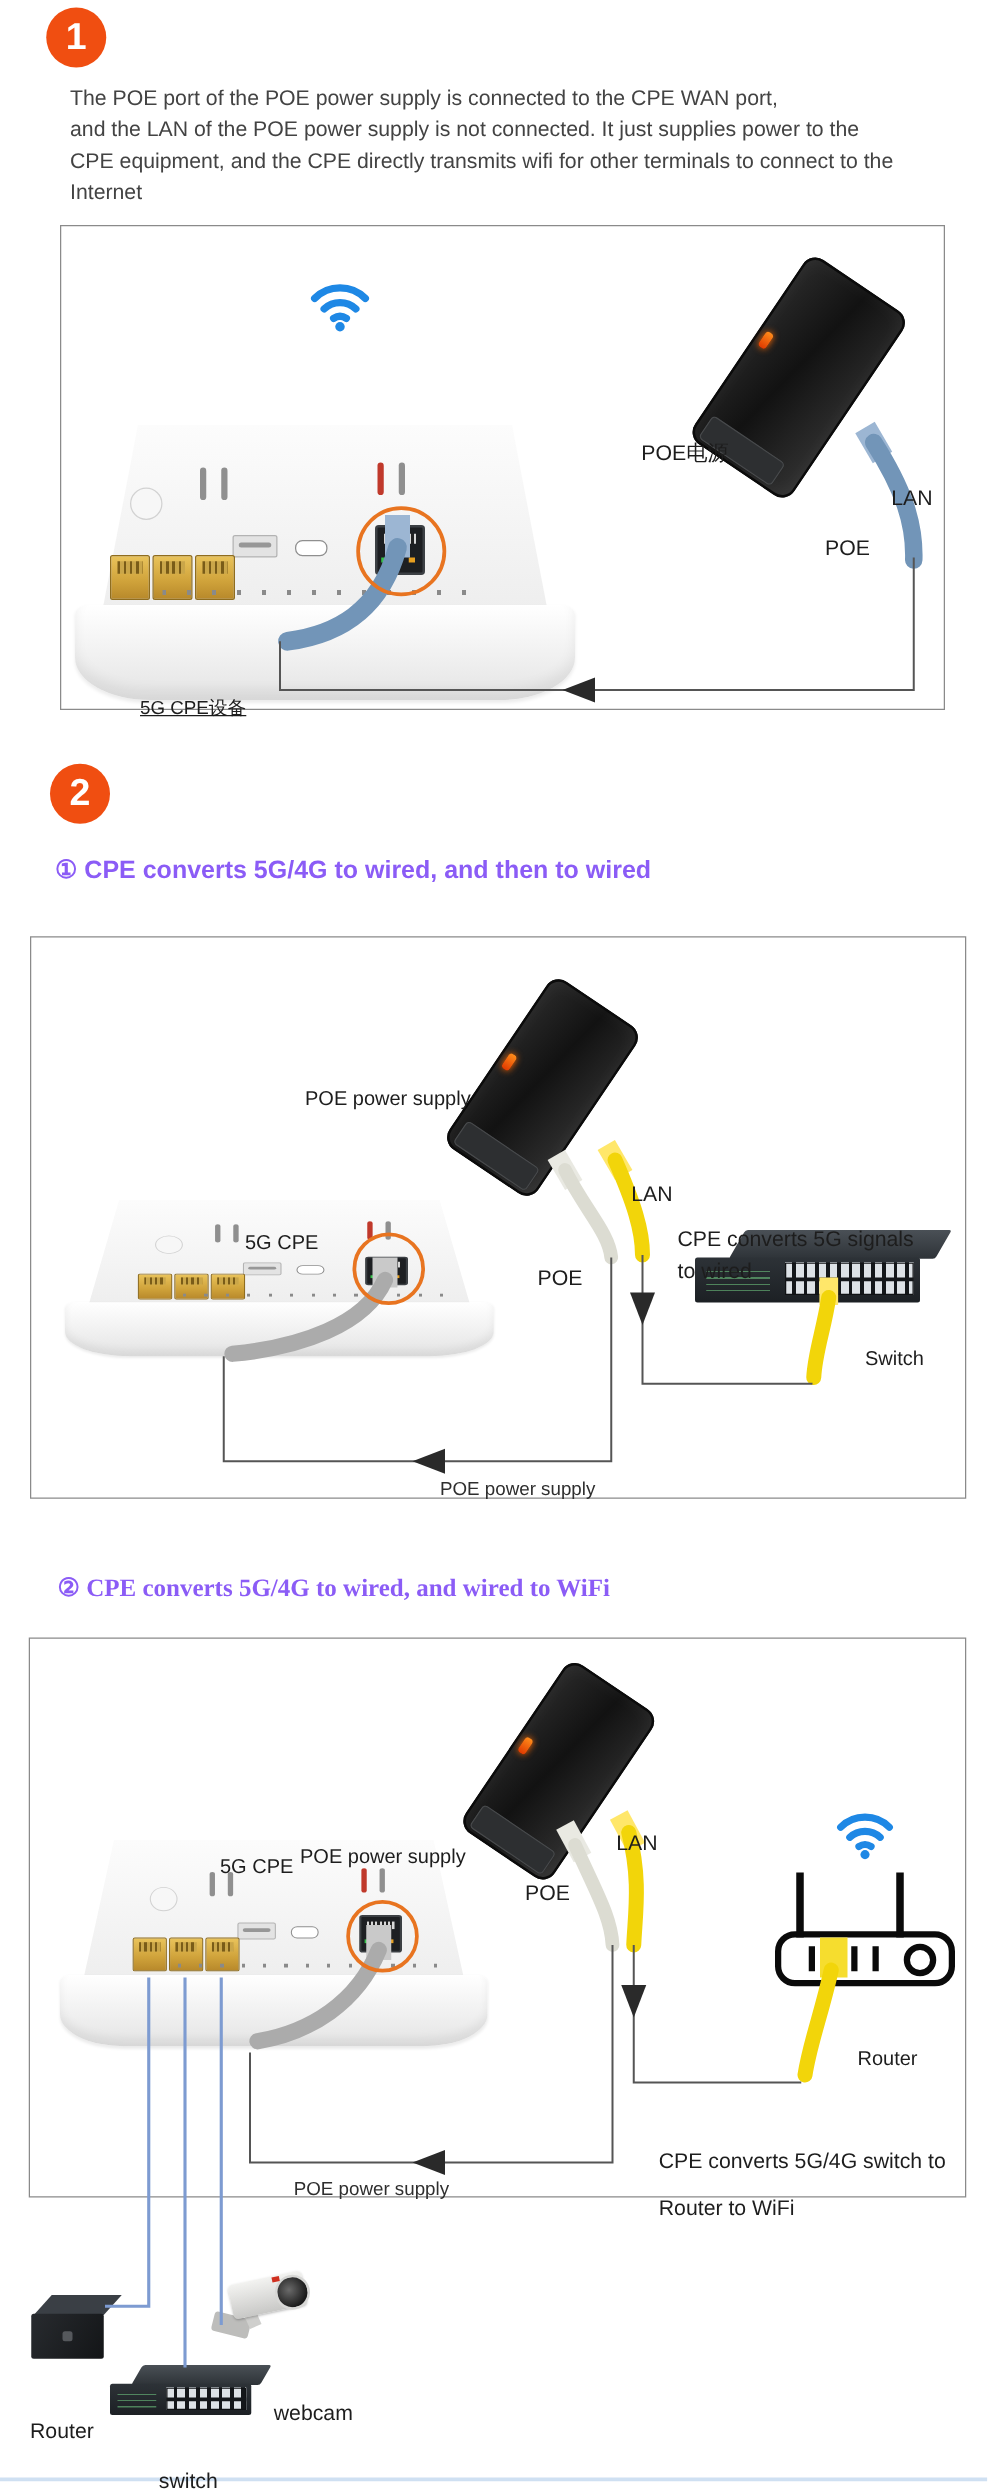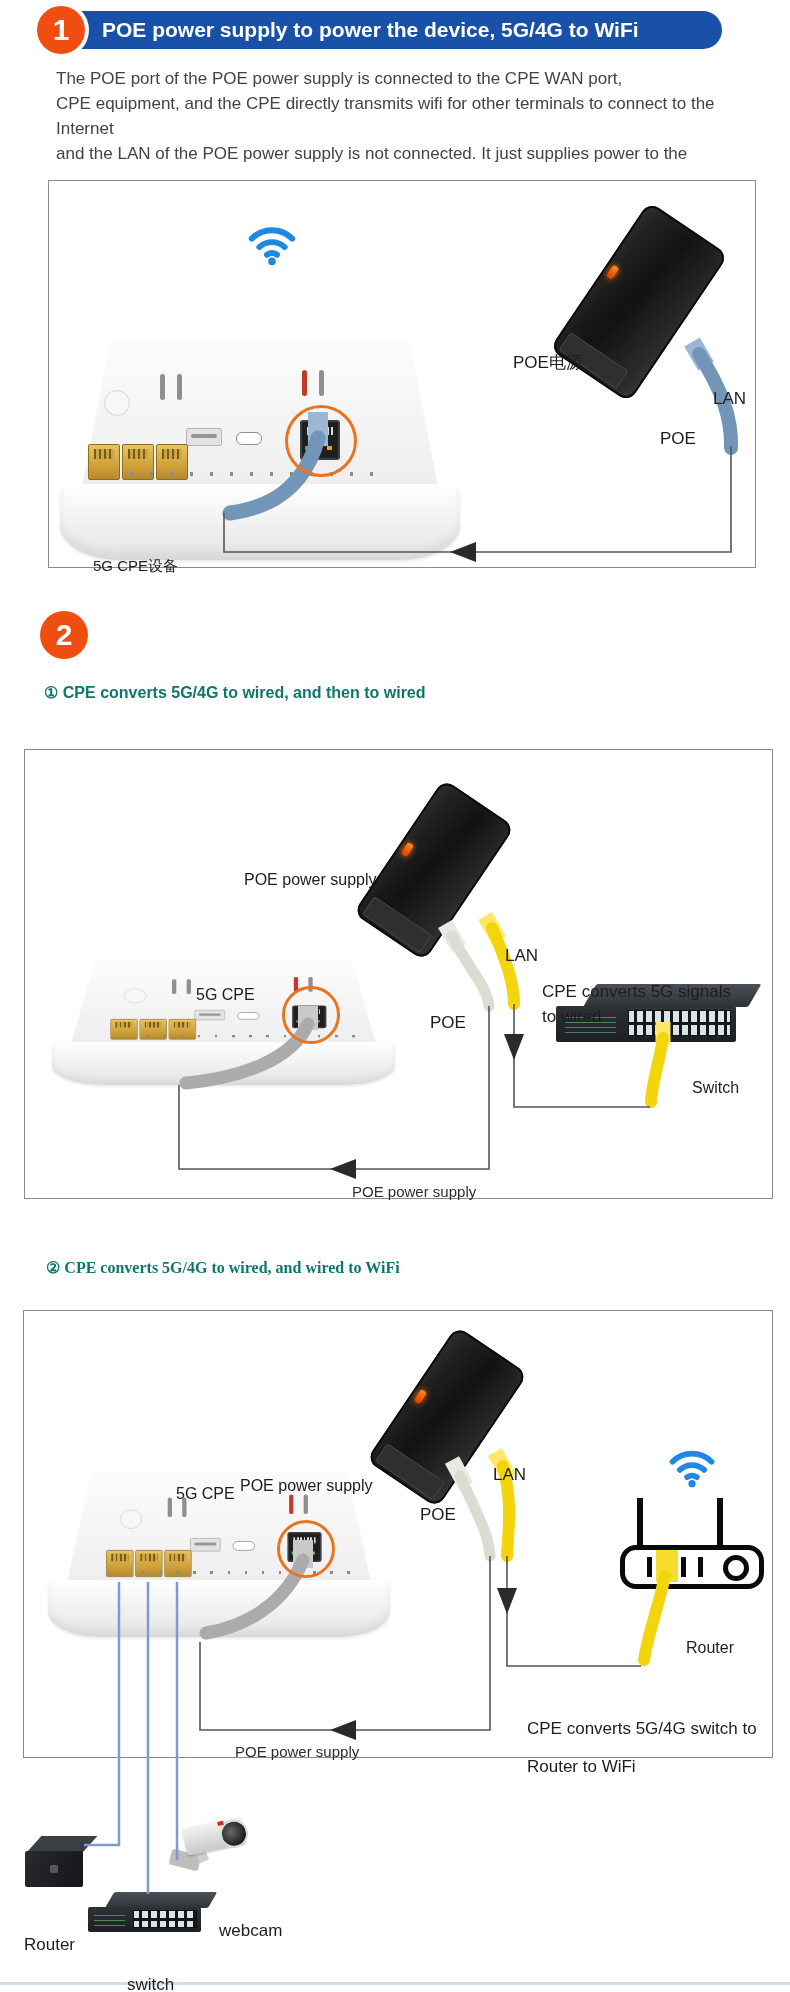--- a/index.html
+++ b/index.html
@@ -5,21 +5,21 @@
   html,body{margin:0;padding:0;background:#fff;}
   #stage{position:relative;width:790px;height:1992px;background:#fff;overflow:hidden;
          font-family:"Liberation Sans",sans-serif;}
   
   .hdr-bar{position:absolute;height:38px;border-radius:19px;background:#1a51a8;color:#fff;
            font-size:21px;font-weight:bold;line-height:38px;padding-left:50px;white-space:nowrap;z-index:2;}
   .hdr-badge{position:absolute;width:48px;height:48px;border-radius:50%;background:#f04e11;
              box-shadow:0 0 0 4px #fff;color:#fff;font-size:30px;font-weight:bold;text-align:center;
              line-height:48px;z-index:3;}
   .para{position:absolute;font-size:17px;color:#434343;line-height:25px;z-index:1;}
-  .subhead{position:absolute;font-size:16px;font-weight:bold;color:#0f766e;z-index:1;white-space:nowrap;}
+  .subhead{position:absolute;font-size:20px;font-weight:bold;color:#8b5cf6;z-index:1;white-space:nowrap;}
   
   .dbox{position:absolute;border:1px solid #8a8a8a;background:#fff;z-index:0;}
   
   .lbl{position:absolute;font-size:16px;color:#1d1d1d;z-index:4;white-space:nowrap;margin-top:41px;}
   .lbl.small{font-size:15px;color:#2e2e2e;}
   .lbl.note{font-size:17px;}
   
   .wifi{position:absolute;z-index:4;}
   
   .hl-circle{position:absolute;border:3.5px solid #e87420;border-radius:50%;z-index:4;}
@@ -105,29 +105,26 @@
   
   #wires{position:absolute;left:0;top:0;z-index:2;pointer-events:none;}
   
   .divider{position:absolute;left:0;top:1982px;width:790px;height:3px;background:#cfe0f2;z-index:1;}
 </style>
 </head>
 <body>
 
 <div id="stage">
 
-  <div class="hdr-bar" style="left:52px;top:11px;width:620px;">
-    <span>POE power supply to power the device, 5G/4G to WiFi</span>
-  </div>
   <div class="hdr-badge" style="left:37px;top:6px;">1</div>
 
   <div class="para" style="left:56px;top:66px;width:710px;">
     <div>The POE port of the POE power supply is connected to the CPE WAN port,</div>
+    <div>and the LAN of the POE power supply is not connected. It just supplies power to the</div>
     <div>CPE equipment, and the CPE directly transmits wifi for other terminals to connect to the Internet</div>
-    <div>and the LAN of the POE power supply is not connected. It just supplies power to the</div>
   </div>
 
   <div class="dbox" style="left:48px;top:180px;width:706px;height:386px;"></div>
 
   <div class="wifi" style="left:245px;top:218px;width:54px;height:48px;">
     <svg width="54" height="48" viewBox="0 0 64 56">
       <path d="M8 24 A34 34 0 0 1 56 24" stroke="#1e88e5" stroke-width="7" fill="none" stroke-linecap="round"></path>
       <path d="M17 34 A22 22 0 0 1 47 34" stroke="#1e88e5" stroke-width="7" fill="none" stroke-linecap="round"></path>
       <path d="M26 43 A11 11 0 0 1 38 43" stroke="#1e88e5" stroke-width="7" fill="none" stroke-linecap="round"></path>
       <circle cx="32" cy="51" r="4.5" fill="#1e88e5"></circle>
@@ -157,21 +154,21 @@
     </div>
   </div>
 
   <div class="poe-adapter" style="left:591px;top:213px;width:96px;height:178px;transform:rotate(34deg);"></div>
 
   <div class="hl-circle" style="left:285px;top:405px;width:66px;height:66px;"></div>
 
   <div class="lbl" style="left:513px;top:310px;font-size:17px;">POE电源</div>
   <div class="lbl" style="left:713px;top:348px;font-size:17px;">LAN</div>
   <div class="lbl" style="left:660px;top:388px;font-size:17px;">POE</div>
-  <div class="lbl" style="left:93px;top:516px;font-size:15px;">5G CPE设备</div>
+  <div class="lbl" style="left:112px;top:516px;font-size:15px;text-decoration:underline;">5G CPE设备</div>
 
   <div class="hdr-badge" style="left:40px;top:611px;">2</div>
 
   <div class="subhead" style="left:44px;top:683px;">① CPE converts 5G/4G to wired, and then to wired</div>
 
   <div class="dbox" style="left:24px;top:749px;width:747px;height:448px;"></div>
 
   <div class="poe-adapter" style="left:391px;top:789px;transform:rotate(34deg);"></div>
 
   <div class="cpe cpe--tight" style="left:52px;top:960px;transform:scale(0.8575,0.568);">

